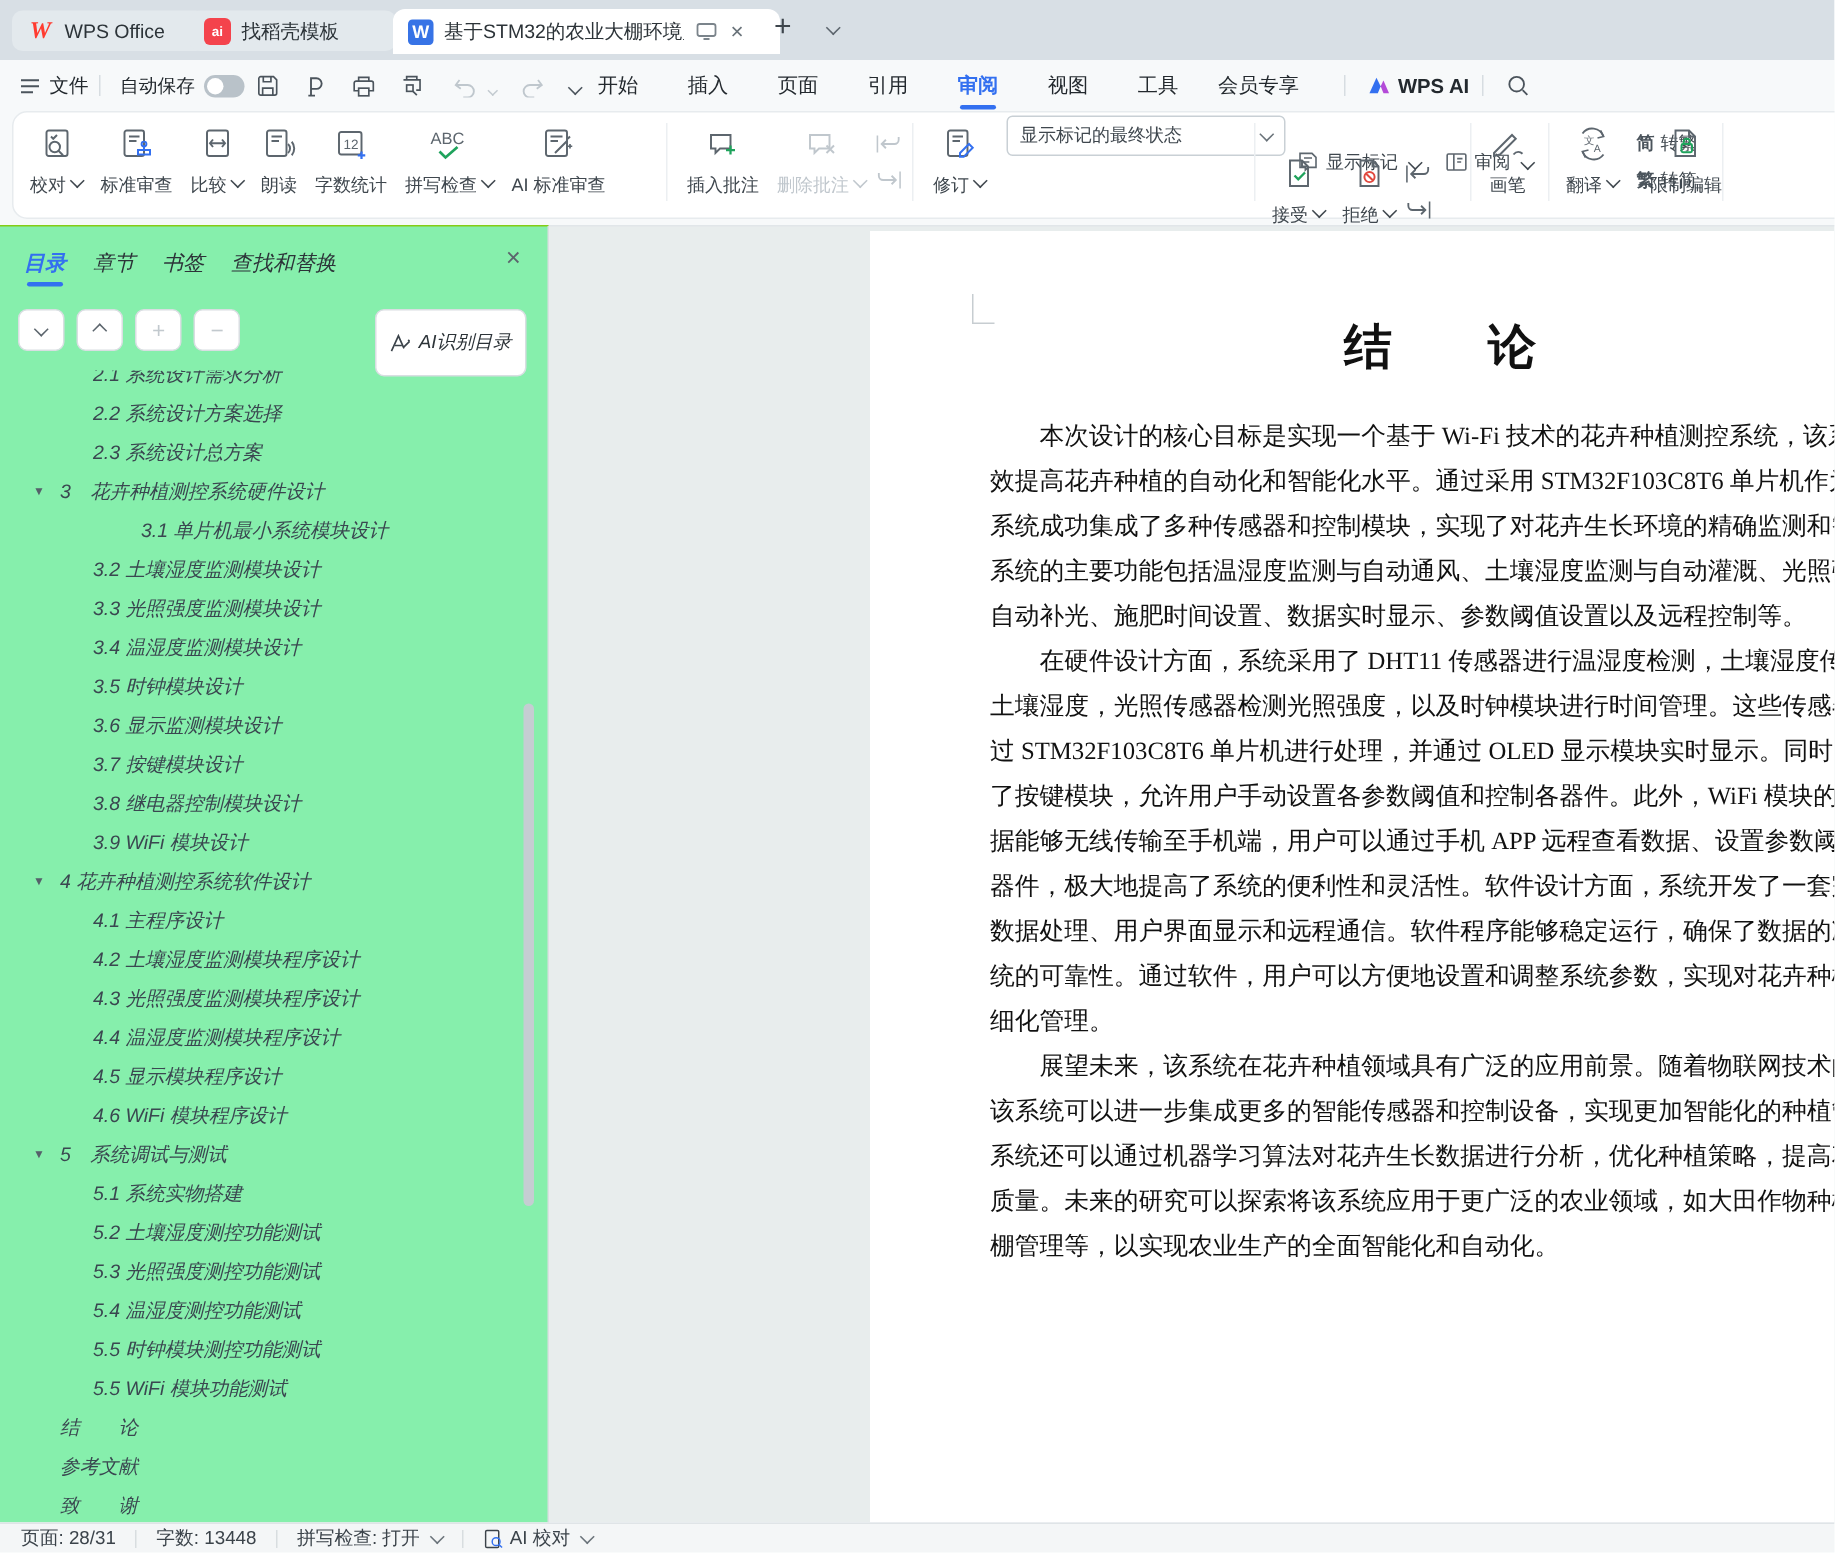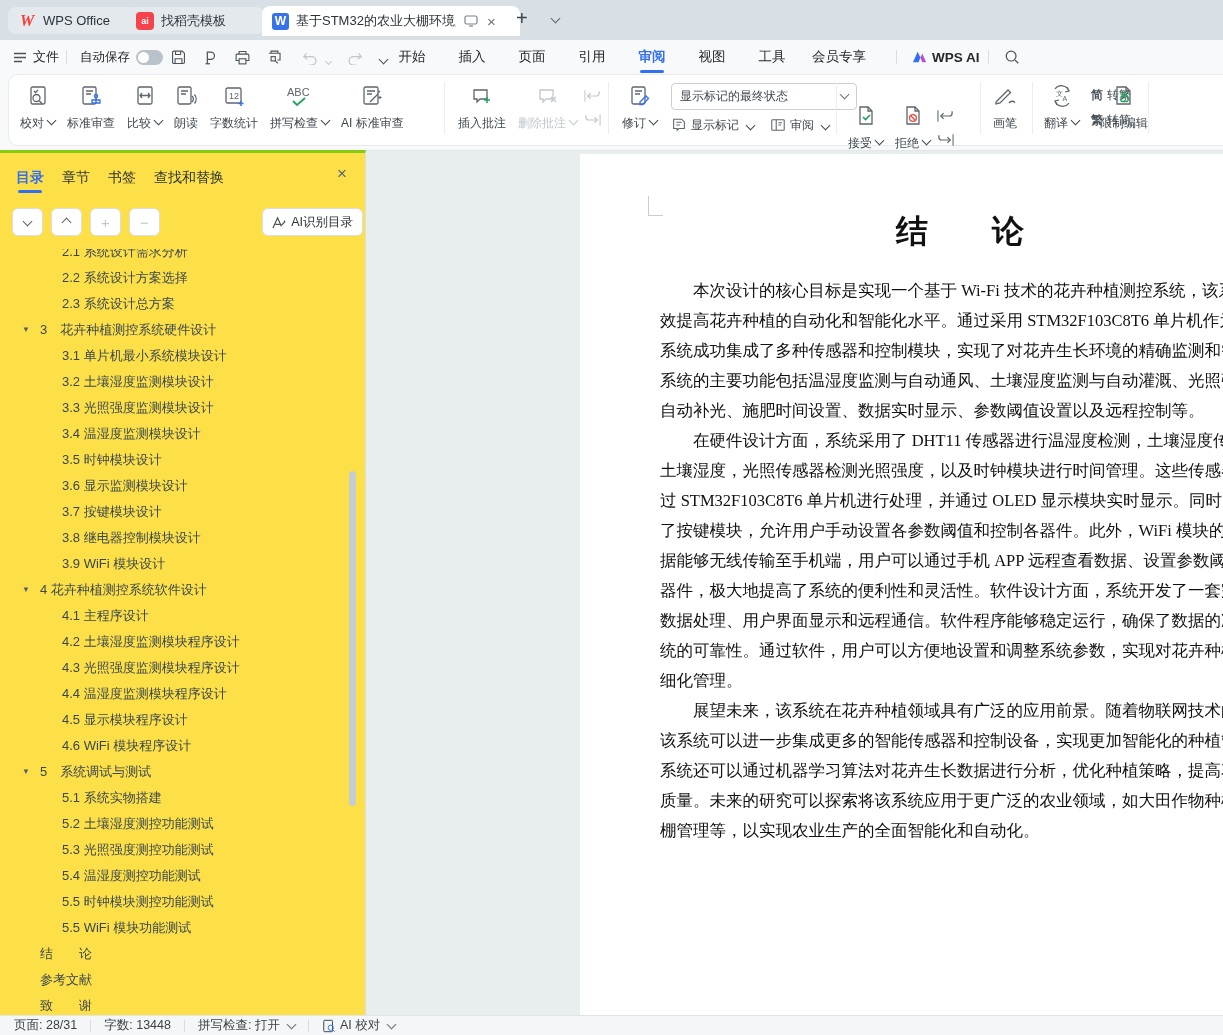--- a/index.html
+++ b/index.html
@@ -44,31 +44,31 @@
   .rsep{position:absolute;top:8px;width:1px;height:52px;background:#eceff2;}
   .stack2{display:flex;flex-direction:column;justify-content:center;gap:8px;height:62px;}
   .snav{width:18px;height:16px;display:flex;align-items:center;justify-content:center;}
   .msel{width:168px;height:25px;border:1px solid #c9d0d5;border-radius:4px;display:flex;align-items:center;
         justify-content:space-between;padding:0 8px;font-size:12px;color:#3f474e;background:#fff;}
   .rsmall{display:flex;align-items:center;font-size:12px;color:#3f474e;gap:4px;white-space:nowrap;}
   .cnb{font-size:12px;font-weight:bold;color:#4b545c;}
   #ribbon-expand{position:absolute;left:1132px;top:130px;width:10px;height:10px;color:#99a2a9;}
 
   
-  #sidebar{position:absolute;left:0;top:150px;width:366px;height:865px;background:#fde047;
-           border-top:3px solid #84cc16;border-right:1px solid #dadfe2;box-sizing:border-box;}
+  #sidebar{position:absolute;left:0;top:150px;width:366px;height:865px;background:#86efac;
+           border-top:1px solid #84cc16;border-right:1px solid #dadfe2;box-sizing:border-box;font-style:italic;}
   .stab{position:absolute;top:13px;font-size:14px;color:#2c3338;height:24px;line-height:22px;}
   .stab.active{color:#3370f0;font-weight:bold;}
   .stab.active::after{content:"";position:absolute;left:2px;right:2px;bottom:-3px;height:3px;border-radius:2px;background:#3370f0;}
   #sb-close{position:absolute;right:18px;top:11px;font-size:17px;color:#5c656d;}
   .sqbtn{position:absolute;top:55px;width:31px;height:28px;background:#fff;border:1px solid #d9dee2;
          border-radius:6px;display:flex;align-items:center;justify-content:center;color:#5c656d;box-sizing:border-box;
          font-size:15px;line-height:15px;}
   .sqbtn.dis{color:#c2c9ce;}
-  #ai-toc{position:absolute;right:2px;top:55px;height:28px;background:#fff;border:1px solid #d9dee2;border-radius:6px;
+  #ai-toc{position:absolute;right:14px;top:55px;height:45px;background:#fff;border:1px solid #d9dee2;border-radius:6px;
           display:flex;align-items:center;padding:0 9px;font-size:12.5px;color:#2c3338;gap:5px;box-sizing:border-box;}
   #toc-list{position:absolute;left:0;top:96px;right:10px;bottom:4px;overflow:hidden;}
   .toc-row{position:absolute;left:0;right:0;height:26px;line-height:26px;font-size:13px;color:#3a4750;
            white-space:nowrap;overflow:hidden;}
   .toc-row.lvl2{padding-left:62px;}
   .toc-row.lvl1{padding-left:40px;}
   .toc-row.lvl0{padding-left:40px;}
   .tri{position:absolute;left:22px;top:0;font-size:8px;color:#55606a;}
   #sb-scroll{position:absolute;left:349px;top:318px;width:7px;height:335px;border-radius:4px;background:#c5cdd2;}
 
@@ -318,21 +318,21 @@
     <div class="rbtn">
       <span class="ric">
         <svg width="24" height="24" viewBox="0 0 24 24" fill="none" stroke="#5d666e" stroke-width="1.3">
           <rect x="4" y="3" width="13" height="17" rx="1.5"></rect>
             <path d="M7 7h7M7 10h5"></path>
           <path d="M12 18l6-6 2.5 2.5-6 6H12z" stroke="#3370f0"></path>
         </svg>
         </span>
       <span><span>修订</span><span class="chev"></span></span>
     </div>
-    <div style="display:flex;flex-direction:column;gap:7px;margin-left:8px;justify-content:center;height:62px;">
+    <div style="display:flex;flex-direction:row;gap:7px;margin-left:8px;justify-content:center;height:62px;">
       <div class="msel">
         <span>显示标记的最终状态</span>
         <span class="chev" style="color:#6a737a;margin-top:-3px;"></span>
       </div>
       <div style="display:flex;gap:16px;align-items:center;">
         <span class="rsmall">
           <svg width="16" height="16" viewBox="0 0 18 18" fill="none" stroke="#5d666e" stroke-width="1.2">
             <path d="M3 2.5h9l3 3V13h-6l-2 2v-2H3z"></path>
               <path d="M6 6h6M6 9h4"></path>
           </svg>
@@ -478,21 +478,21 @@
         <path d="M10 10l4-4M14 6l-1-1"></path>
     </svg>
     <span>AI识别目录</span>
   </span>
 
   <div id="toc-list">
       <div class="toc-row lvl2" style="top: -10px;"><span>2.1 系统设计需求分析</span></div>
       <div class="toc-row lvl2" style="top: 16px;"><span>2.2 系统设计方案选择</span></div>
       <div class="toc-row lvl2" style="top: 42px;"><span>2.3 系统设计总方案</span></div>
       <div class="toc-row lvl1" style="top: 68px;"><span class="tri">▼</span><span>3　花卉种植测控系统硬件设计</span></div>
-      <div class="toc-row lvl2" style="top: 94px;"><span>3.1 单片机最小系统模块设计</span></div>
+      <div class="toc-row lvl2" style="top: 94px; margin-left: 32px;"><span>3.1 单片机最小系统模块设计</span></div>
       <div class="toc-row lvl2" style="top: 120px;"><span>3.2 土壤湿度监测模块设计</span></div>
       <div class="toc-row lvl2" style="top: 146px;"><span>3.3 光照强度监测模块设计</span></div>
       <div class="toc-row lvl2" style="top: 172px;"><span>3.4 温湿度监测模块设计</span></div>
       <div class="toc-row lvl2" style="top: 198px;"><span>3.5 时钟模块设计</span></div>
       <div class="toc-row lvl2" style="top: 224px;"><span>3.6 显示监测模块设计</span></div>
       <div class="toc-row lvl2" style="top: 250px;"><span>3.7 按键模块设计</span></div>
       <div class="toc-row lvl2" style="top: 276px;"><span>3.8 继电器控制模块设计</span></div>
       <div class="toc-row lvl2" style="top: 302px;"><span>3.9 WiFi 模块设计</span></div>
       <div class="toc-row lvl1" style="top: 328px;"><span class="tri">▼</span><span>4 花卉种植测控系统软件设计</span></div>
       <div class="toc-row lvl2" style="top: 354px;"><span>4.1 主程序设计</span></div>

